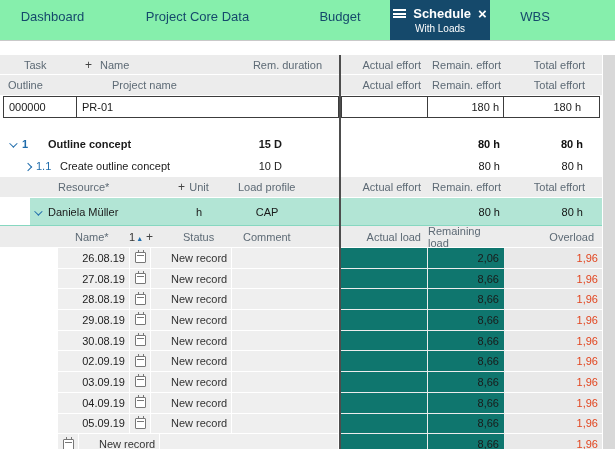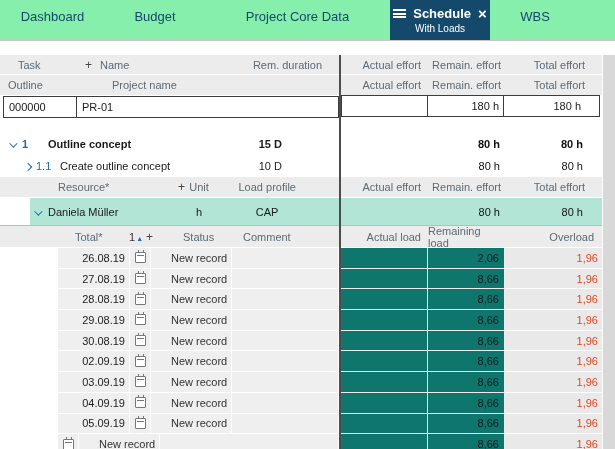--- a/index.html
+++ b/index.html
@@ -29,32 +29,32 @@
   .sp2{flex:0 0 2px}
   .c-actual{flex:0 0 87px}.c-remain{flex:0 0 77px}.c-total{flex:0 0 97px}
   .abs{position:absolute;top:50%;transform:translateY(-50%);white-space:nowrap}
 
   .bg-h{background:#ececec;color:#5d6a75}
   .hcell{display:flex;align-items:center;justify-content:flex-end;color:#5d6a75}
   .pr7{padding-right:7px}.pr4{padding-right:4px}.pr17{padding-right:17px}.pr8{padding-right:8px}.pr18{padding-right:18px}.pr5{padding-right:5px}.pr19{padding-right:19px}
 
   .r-h1{height:20px;border-bottom:1px solid #fff}
   .r-h2{height:20px}
-  .r-proj{height:24px;align-items:flex-start}
+  .r-proj{height:24px;align-items:center}
   .r-gap{height:14px}
   .r-task{height:22px}
   .r-resh{height:21px;border-bottom:1px solid #fff}
   .r-green{height:28px;background:linear-gradient(to right,#fff 0,#fff 30px,#b2e5d5 30px,#b2e5d5 100%);border-bottom:1px solid #86d7c0}
   .r-dateh{height:22px;border-bottom:1px solid #fff}
   .load-row{height:20.7px}
 
   
-  .h1-task{left:18px}.h1-plus{left:85px}.h1-name{left:100px}.h1-dur{right:17px}
+  .h1-task{left:24px}.h1-plus{left:85px}.h1-name{left:100px}.h1-dur{right:17px}
   .h2-project{left:8px}.h2-pname{left:112px}
-  .rh-res{left:58px}.rh-plus{left:178px}.rh-unit{left:186px;width:26px;text-align:center}.rh-lp{left:238px;width:58px;text-align:right}
+  .rh-res{left:58px}.rh-plus{left:178px}.rh-unit{left:186px;width:26px;text-align:center}.rh-lp{left:238px;width:58px;text-align:left}
   .dh-date{left:75px}.dh-sort{left:129px}.dh-plus{left:146px}.dh-status{left:183px}.dh-comment{left:243px}
 
   .plusbtn{color:#444;font-size:12px;cursor:pointer}
 
   
   .inp{position:absolute;top:1px;bottom:1px;border:1px solid #3c3c3c;background:#fff;display:flex;align-items:center;padding:0 5px}
   .inp-id{left:3px;width:74px}
   .inp-name{left:76px;right:0}
   .pbox{border:1px solid #3c3c3c;height:22px;background:#fff;display:flex;align-items:center;justify-content:flex-end}
   .pbox + .pbox{margin-left:-1px}
@@ -95,22 +95,22 @@
   
   .cal{display:inline-block;width:11px;height:11px;border:1px solid #777;border-radius:1px;position:relative;background:#fff}
   .cal::before{content:'';position:absolute;left:1px;right:1px;top:2px;height:1px;background:#777}
   .cal::after{content:'';position:absolute;top:-3px;left:2px;width:1px;height:3px;background:#777;box-shadow:5px 0 0 #777}
 </style>
 </head>
 <body>
 
 <div class="tabbar">
   <div class="tab tab-dash"><span>Dashboard</span></div>
+  <div class="tab tab-pcd"><span>Project Core Data</span></div>
   <div class="tab tab-bud"><span>Budget</span></div>
-  <div class="tab tab-pcd"><span>Project Core Data</span></div>
   <div class="tab active">
     <div class="tab-top">
       <span class="hamb"></span>
       <span>Schedule</span>
       <span class="close-x">×</span>
     </div>
     <div class="tab-sub">With Loads</div>
   </div>
   <div class="tab tab-wbs"><span>WBS</span></div>
 </div>
@@ -203,21 +203,21 @@
       <span class="abs g-lp">CAP</span>
     </div>
     <div class="sp2"></div>
     <div class="c-actual vcell pr7"></div>
     <div class="c-remain vcell pr5">80 h</div>
     <div class="c-total vcell pr19">80 h</div>
   </div>
 
   <div class="row r-dateh bg-h">
     <div class="left">
-      <span class="abs dh-date">Total*</span>
+      <span class="abs dh-date">Name*</span>
       <span class="abs dh-sort"><span class="sort-num">1</span><span class="tri">▲</span></span>
       <span class="abs dh-plus plusbtn">+</span>
       <span class="abs dh-status">Status</span>
       <span class="abs dh-comment">Comment</span>
     </div>
     <div class="sp2"></div>
     <div class="c-actual hcell pr7">Actual load</div>
     <div class="c-remain hcell pr4">Remaining load</div>
     <div class="c-total hcell pr8">Overload</div>
   </div>

